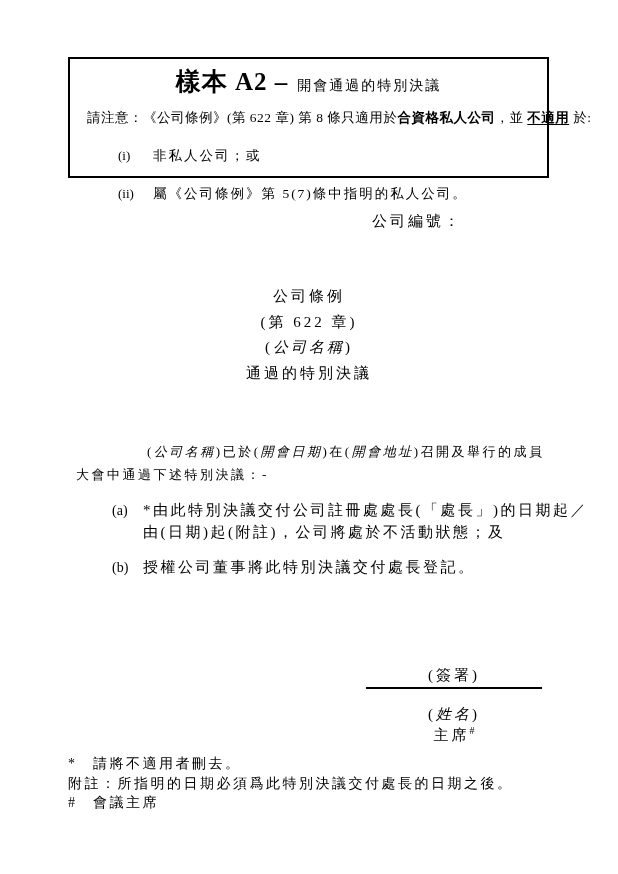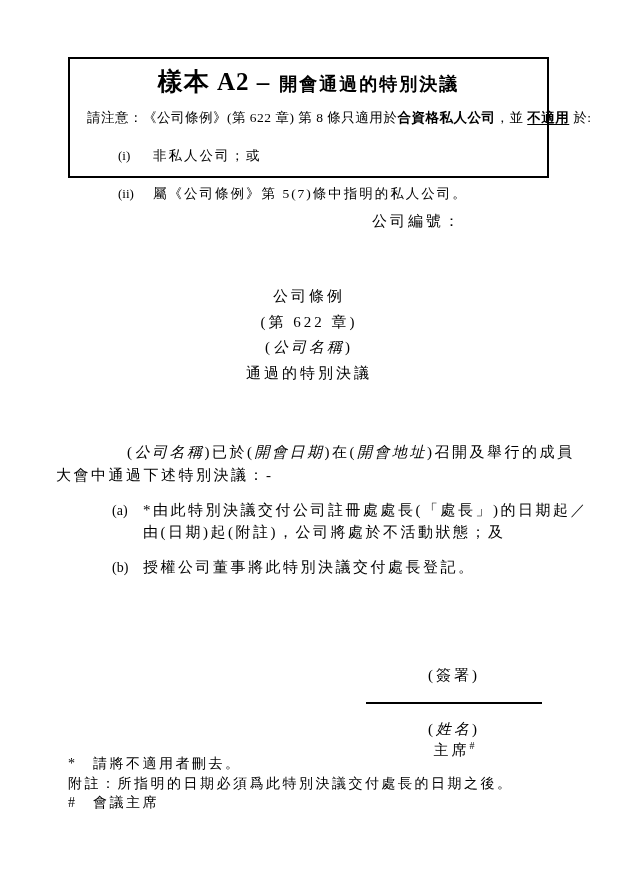--- a/index.html
+++ b/index.html
@@ -16,21 +16,21 @@
     position:absolute;left:68px;top:57px;width:481px;height:121px;
     border:2px solid #000;box-sizing:border-box;
   }
   .box-title{
     margin-top:6px;text-align:center;white-space:nowrap;
   }
   .t-prefix{
     font-size:25px;font-weight:bold;letter-spacing:1px;
   }
   .t-suffix{
-    font-size:18px;font-weight:bold;letter-spacing:2px;margin-left:9px;
+    font-size:14px;font-weight:normal;letter-spacing:2px;margin-left:9px;
     font-family:"Liberation Sans","DejaVu Sans",sans-serif;
   }
   .box-note{
     margin:11px 8px 0 17px;font-size:13.5px;letter-spacing:0.5px;white-space:nowrap;
   }
   .bold-sans{
     font-family:"Liberation Sans","DejaVu Sans",sans-serif;font-weight:bold;letter-spacing:0.5px;
   }
   .u{text-decoration:underline;text-underline-offset:2px;}
   .box-item{
@@ -47,22 +47,22 @@
 
   
   .heading{
     position:absolute;left:0;top:284px;width:618px;text-align:center;
     font-size:15px;letter-spacing:3px;line-height:25.5px;
   }
   .it{font-style:italic;}
 
   
   .para{
-    position:absolute;left:56px;top:441px;width:477px;
-    font-size:15px;letter-spacing:2.5px;line-height:22.5px;
+    position:absolute;left:76px;top:441px;width:477px;
+    font-size:13px;letter-spacing:2.5px;line-height:22.5px;
   }
   .para-line1{padding-left:71px;white-space:nowrap;}
   .para-line2{white-space:nowrap;}
 
   
   .resolution{
     position:absolute;left:112px;font-size:15px;letter-spacing:2.5px;line-height:21.8px;
   }
   .res-a{top:500px;}
   .res-b{top:557px;}
@@ -71,21 +71,21 @@
   }
   .res-text{margin-left:31px;width:406px;}
   .res-line{white-space:nowrap;}
 
   
   .signature{
     position:absolute;left:366px;top:666px;width:176px;text-align:center;
     font-size:15px;letter-spacing:3px;
   }
   .sig-line{
-    border-bottom:2px solid #000;padding-bottom:17px;
+    border-bottom:2px solid #000;padding-bottom:2px;
   }
   .sig-name{margin-top:16px;}
   .sig-role{margin-top:1px;}
   .sig-role sup{font-size:10px;letter-spacing:0;}
 
   
   .footnotes{
     position:absolute;left:68px;top:754px;width:500px;
     font-size:14px;letter-spacing:2.5px;line-height:19.6px;
   }

